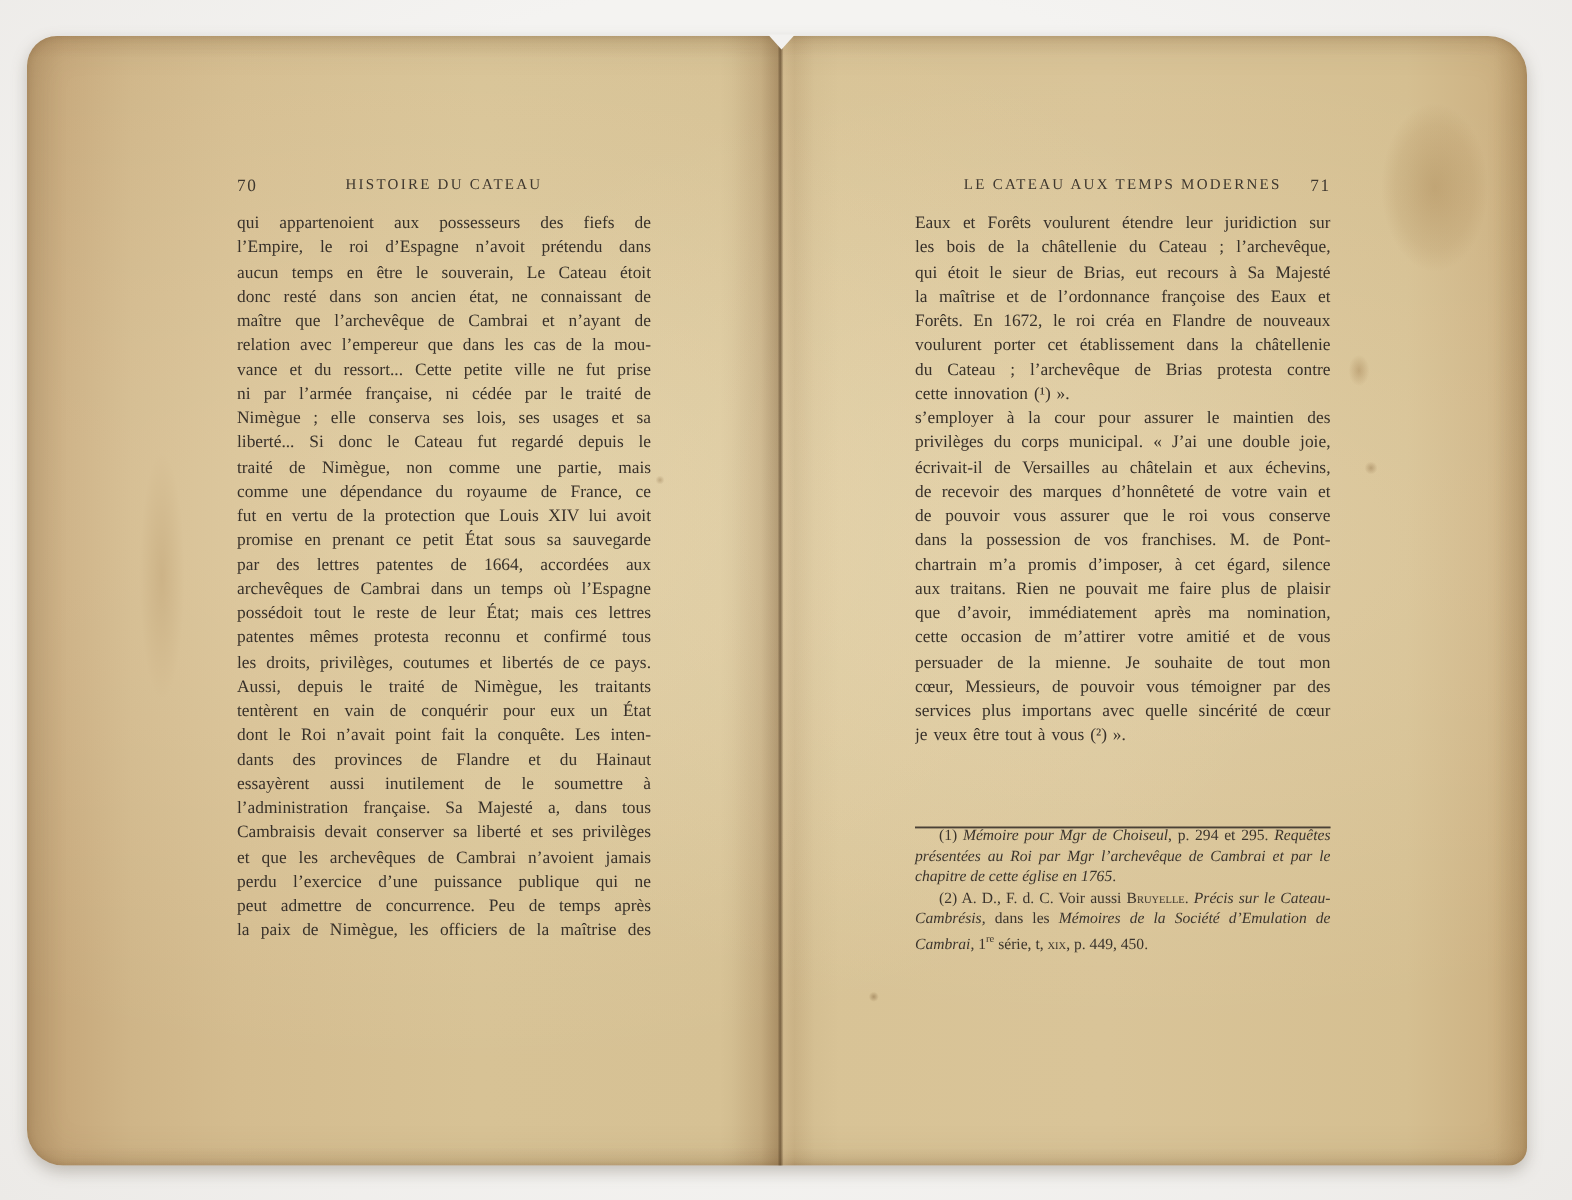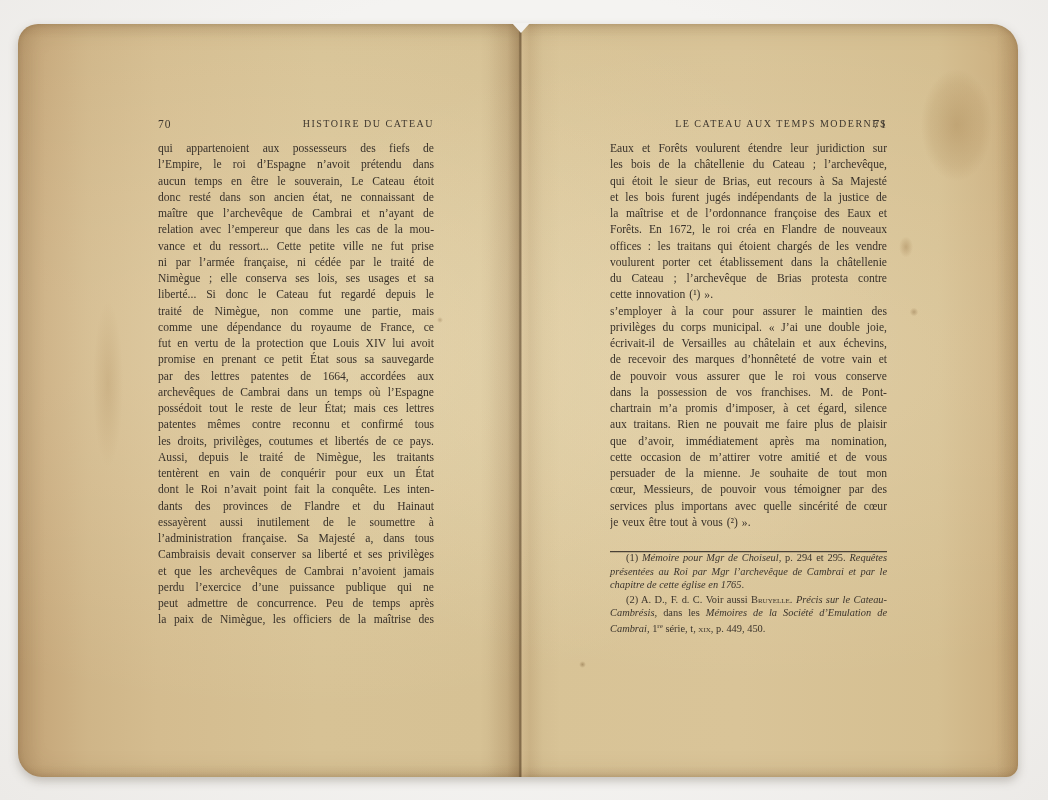--- a/index.html
+++ b/index.html
@@ -39,21 +39,21 @@
       rgba(60,38,16,0.55) 50%, rgba(60,38,16,0.50) 50.6%,
       rgba(235,215,175,0.18) 53%, rgba(110,75,40,0.06) 62%, rgba(110,75,40,0) 100%);
   }
   .notch{
     position:absolute;left:494px;top:-1px;width:0;height:0;
     border-left:9px solid transparent;border-right:9px solid transparent;
     border-top:10px solid #f2f1ef;
   }
   .running-head{position:absolute;height:16px;color:#3e372e;}
   .rh-title{
-    position:absolute;left:0;right:0;text-align:right;
+    position:absolute;left:0;right:0;text-align:center;
     font-size:10px;letter-spacing:1.5px;white-space:nowrap;
   }
   .pagenum{position:absolute;font-size:11.5px;letter-spacing:1px;}
   .rh-left{left:140px;top:94px;width:276px;}
   .rh-left .pagenum{left:0;top:0;}
   .rh-right{left:90px;top:94px;width:277px;}
   .rh-right .pagenum{right:0;top:0;}
   .body-block{position:absolute;width:276px;color:#38312a;}
   #body-left{left:140px;top:117px;}
   #body-right{left:90px;top:117px;width:277px;}
@@ -108,21 +108,21 @@
         <div class="line">ni par l’armée française, ni cédée par le traité de</div>
         <div class="line">Nimègue ; elle conserva ses lois, ses usages et sa</div>
         <div class="line">liberté... Si donc le Cateau fut regardé depuis le</div>
         <div class="line">traité de Nimègue, non comme une partie, mais</div>
         <div class="line">comme une dépendance du royaume de France, ce</div>
         <div class="line">fut en vertu de la protection que Louis XIV lui avoit</div>
         <div class="line">promise en prenant ce petit État sous sa sauvegarde</div>
         <div class="line">par des lettres patentes de 1664, accordées aux</div>
         <div class="line">archevêques de Cambrai dans un temps où l’Espagne</div>
         <div class="line">possédoit tout le reste de leur État; mais ces lettres</div>
-        <div class="line">patentes mêmes contre reconnu et confirmé tous</div>
+        <div class="line">patentes mêmes protesta reconnu et confirmé tous</div>
         <div class="line">les droits, privilèges, coutumes et libertés de ce pays.</div>
         <div class="line">Aussi, depuis le traité de Nimègue, les traitants</div>
         <div class="line">tentèrent en vain de conquérir pour eux un État</div>
         <div class="line">dont le Roi n’avait point fait la conquête. Les inten-</div>
         <div class="line">dants des provinces de Flandre et du Hainaut</div>
         <div class="line">essayèrent aussi inutilement de le soumettre à</div>
         <div class="line">l’administration française. Sa Majesté a, dans tous</div>
         <div class="line">Cambraisis devait conserver sa liberté et ses privilèges</div>
         <div class="line">et que les archevêques de Cambrai n’avoient jamais</div>
         <div class="line">perdu l’exercice d’une puissance publique qui ne</div>
@@ -133,24 +133,22 @@
 
   <div class="page-surface right">
     <div class="running-head rh-right">
       <span class="rh-title">LE CATEAU AUX TEMPS MODERNES</span>
       <span class="pagenum">71</span>
     </div>
     <div class="body-block" id="body-right">
         <div class="line">Eaux et Forêts voulurent étendre leur juridiction sur</div>
         <div class="line">les bois de la châtellenie du Cateau ; l’archevêque,</div>
         <div class="line">qui étoit le sieur de Brias, eut recours à Sa Majesté</div>
-        <div class="line">et les bois furent jugés indépendants de la justice de</div>
         <div class="line">la maîtrise et de l’ordonnance françoise des Eaux et</div>
         <div class="line">Forêts. En 1672, le roi créa en Flandre de nouveaux</div>
-        <div class="line">offices : les traitans qui étoient chargés de les vendre</div>
         <div class="line">voulurent porter cet établissement dans la châtellenie</div>
         <div class="line">du Cateau ; l’archevêque de Brias protesta contre</div>
         <div class="line short">cette innovation (¹) ».</div>
         <div class="line">s’employer à la cour pour assurer le maintien des</div>
         <div class="line">privilèges du corps municipal. « J’ai une double joie,</div>
         <div class="line">écrivait-il de Versailles au châtelain et aux échevins,</div>
         <div class="line">de recevoir des marques d’honnêteté de votre vain et</div>
         <div class="line">de pouvoir vous assurer que le roi vous conserve</div>
         <div class="line">dans la possession de vos franchises. M. de Pont-</div>
         <div class="line">chartrain m’a promis d’imposer, à cet égard, silence</div>

